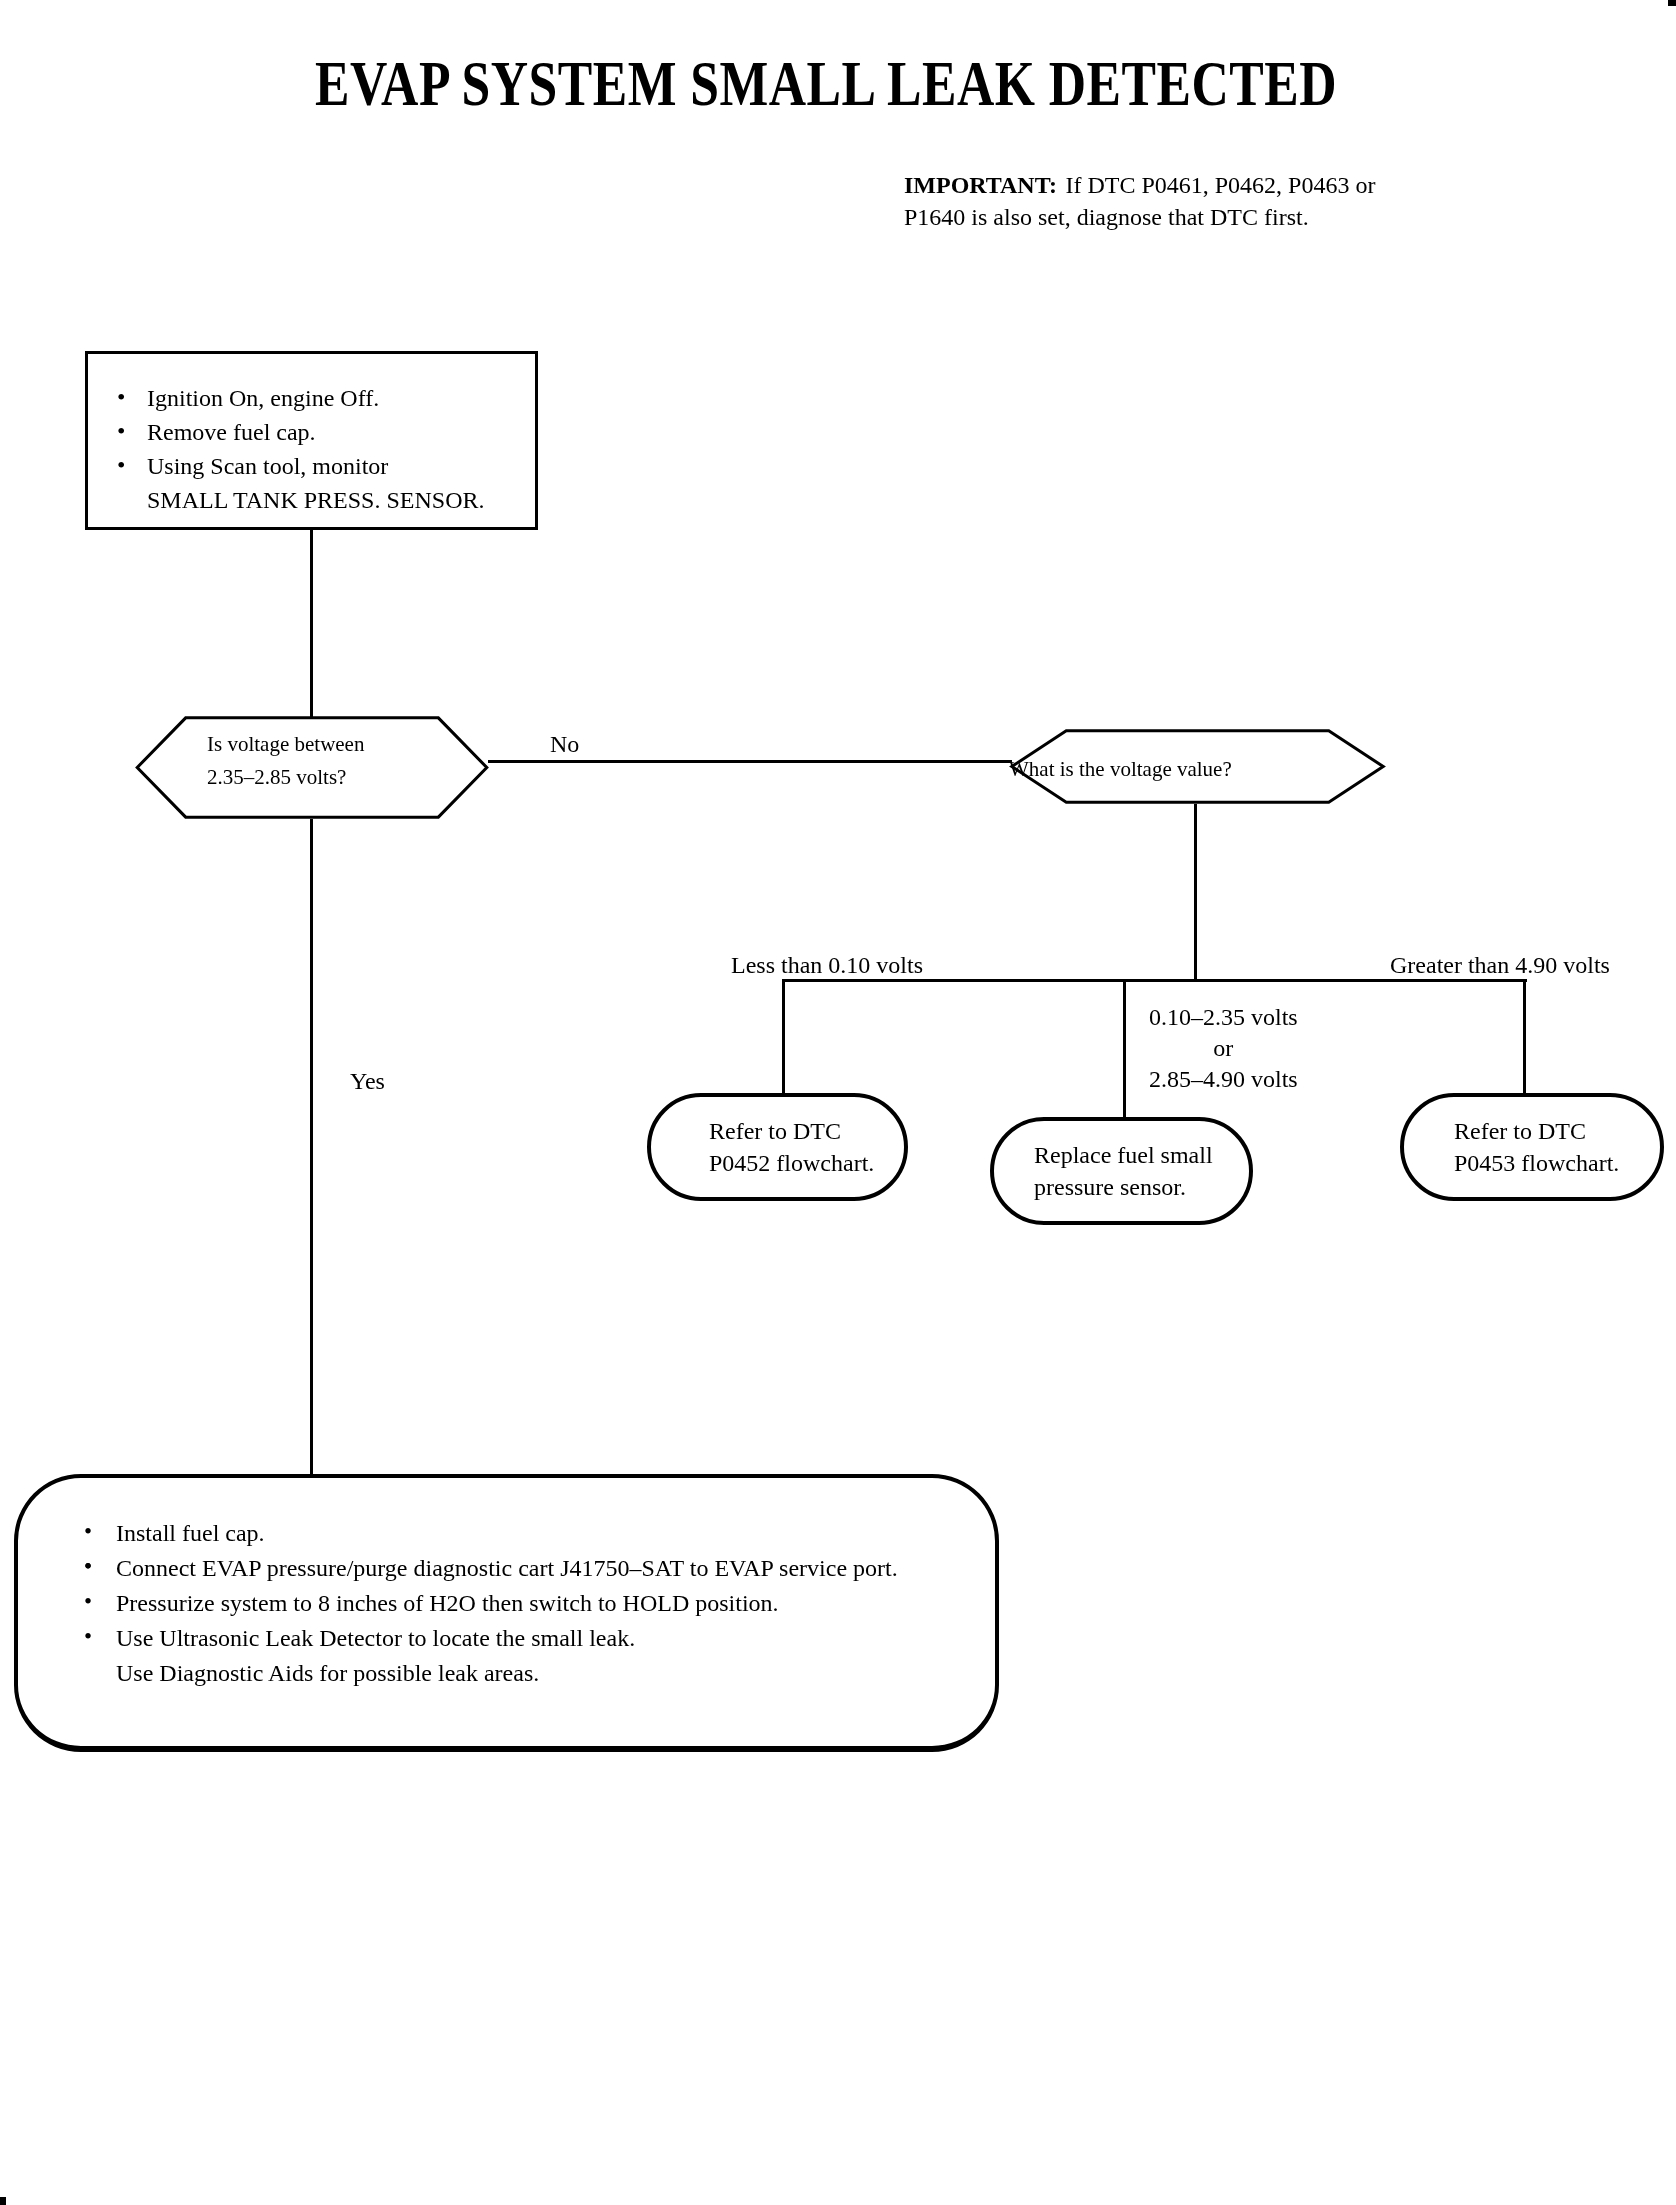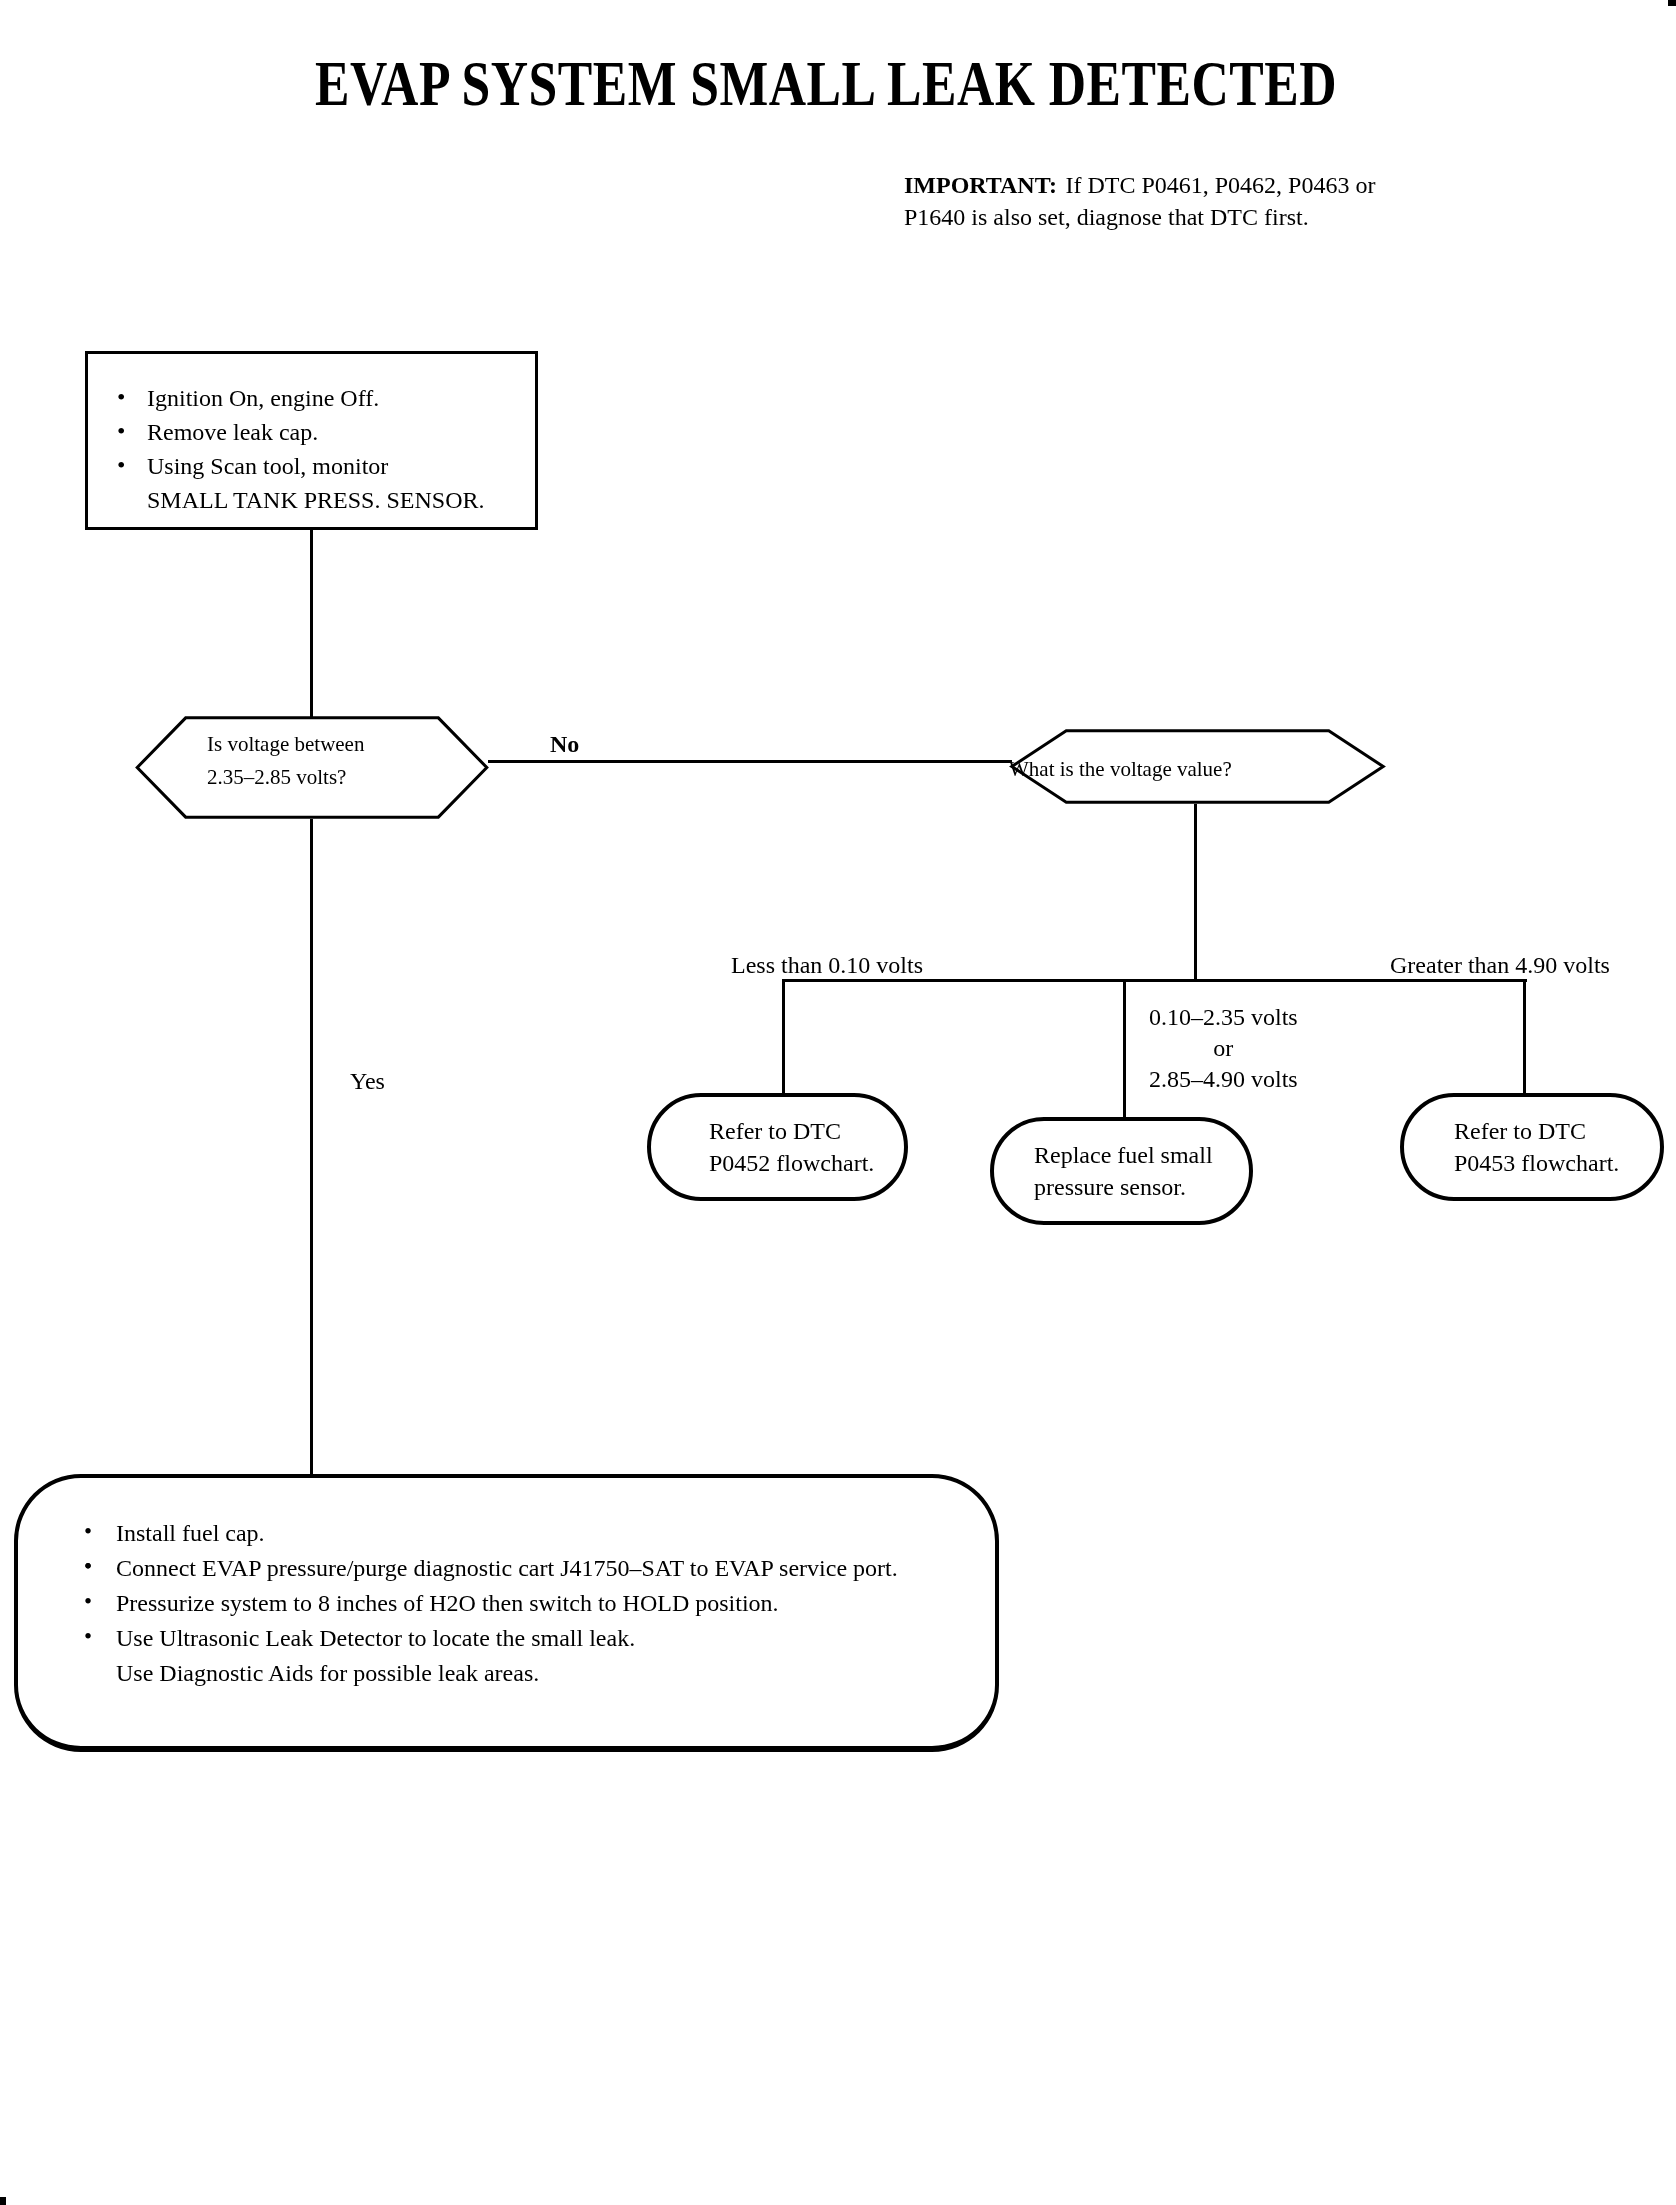--- a/index.html
+++ b/index.html
@@ -35,36 +35,36 @@
 
 <div class="title">EVAP SYSTEM SMALL LEAK DETECTED</div>
 
 <div class="important">
   <div><span class="b">IMPORTANT:</span><span class="imp-rest">If DTC P0461, P0462, P0463 or</span></div>
   <div>P1640 is also set, diagnose that DTC first.</div>
 </div>
 
 <div class="startbox">
   <div class="srow"><span class="bullet">•</span><span>Ignition On, engine Off.</span></div>
-  <div class="srow"><span class="bullet">•</span><span>Remove leak cap.</span></div>
+  <div class="srow"><span class="bullet">•</span><span>Remove fuel cap.</span></div>
   <div class="srow"><span class="bullet">•</span><span>Using Scan tool, monitor</span></div>
   <div class="srow"><span>SMALL TANK PRESS. SENSOR.</span></div>
 </div>
 
 <div class="line" style="left:310px;top:530px;width:3px;height:187px;"></div>
 
 <svg class="abs" style="left:135px;top:716px;" width="354" height="103" viewBox="0 0 583 170">
   <polygon points="3,85 83,3 500,3 580,85 500,167 83,167" fill="#ffffff" stroke="#000000" stroke-width="5"></polygon>
 </svg>
 <div class="hex-text" style="left:207px;top:728px;">
   <div>Is voltage between</div>
   <div>2.35–2.85 volts?</div>
 </div>
 
-<div class="txt" style="left:550px;top:728px;font-weight:bold;">No</div>
+<div class="txt" style="left:550px;top:728px;">No</div>
 <div class="line" style="left:488px;top:760px;width:524px;height:3px;"></div>
 
 <svg class="abs" style="left:1009px;top:729px;" width="377" height="75" viewBox="0 0 620 124">
   <polygon points="3,62 93,3 527,3 617,62 527,121 93,121" fill="#ffffff" stroke="#000000" stroke-width="5"></polygon>
 </svg>
 <div class="hex-text" style="left:1009px;top:753px;width:377px;text-align:left;">What is the voltage value?</div>
 
 <div class="line" style="left:1194px;top:804px;width:3px;height:177px;"></div>
 
 <div class="line" style="left:782px;top:979px;width:745px;height:3px;"></div>

